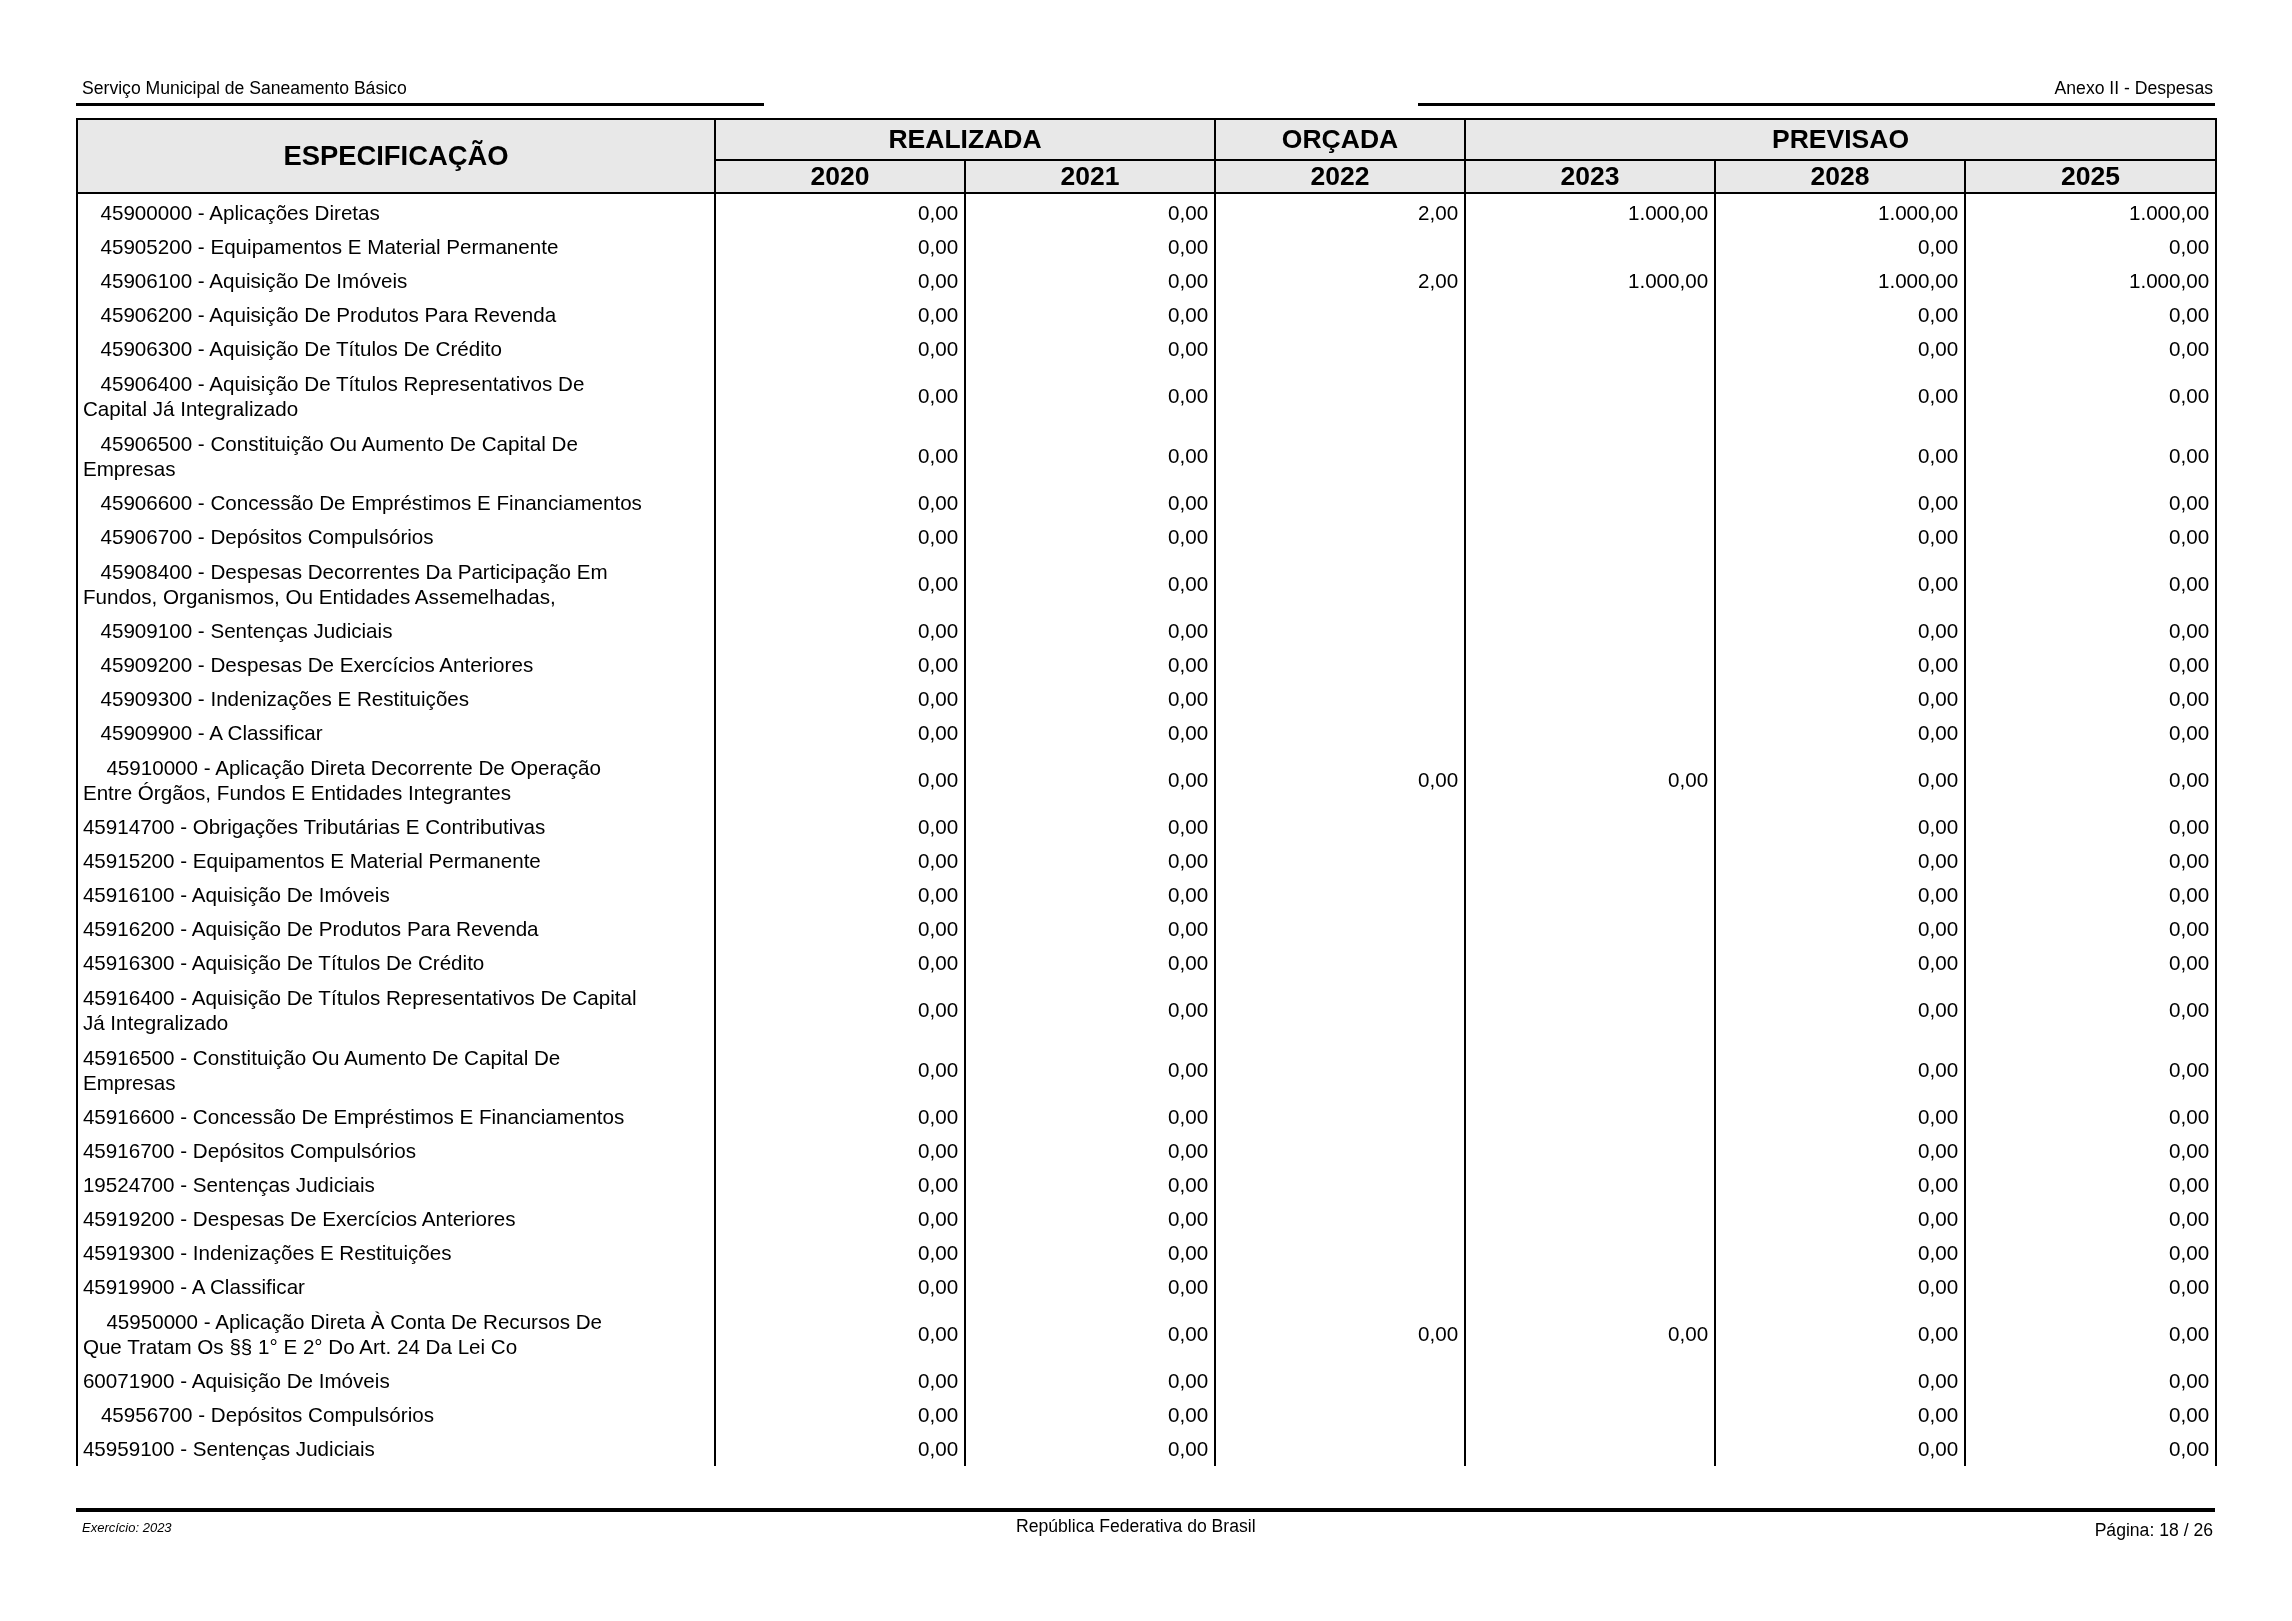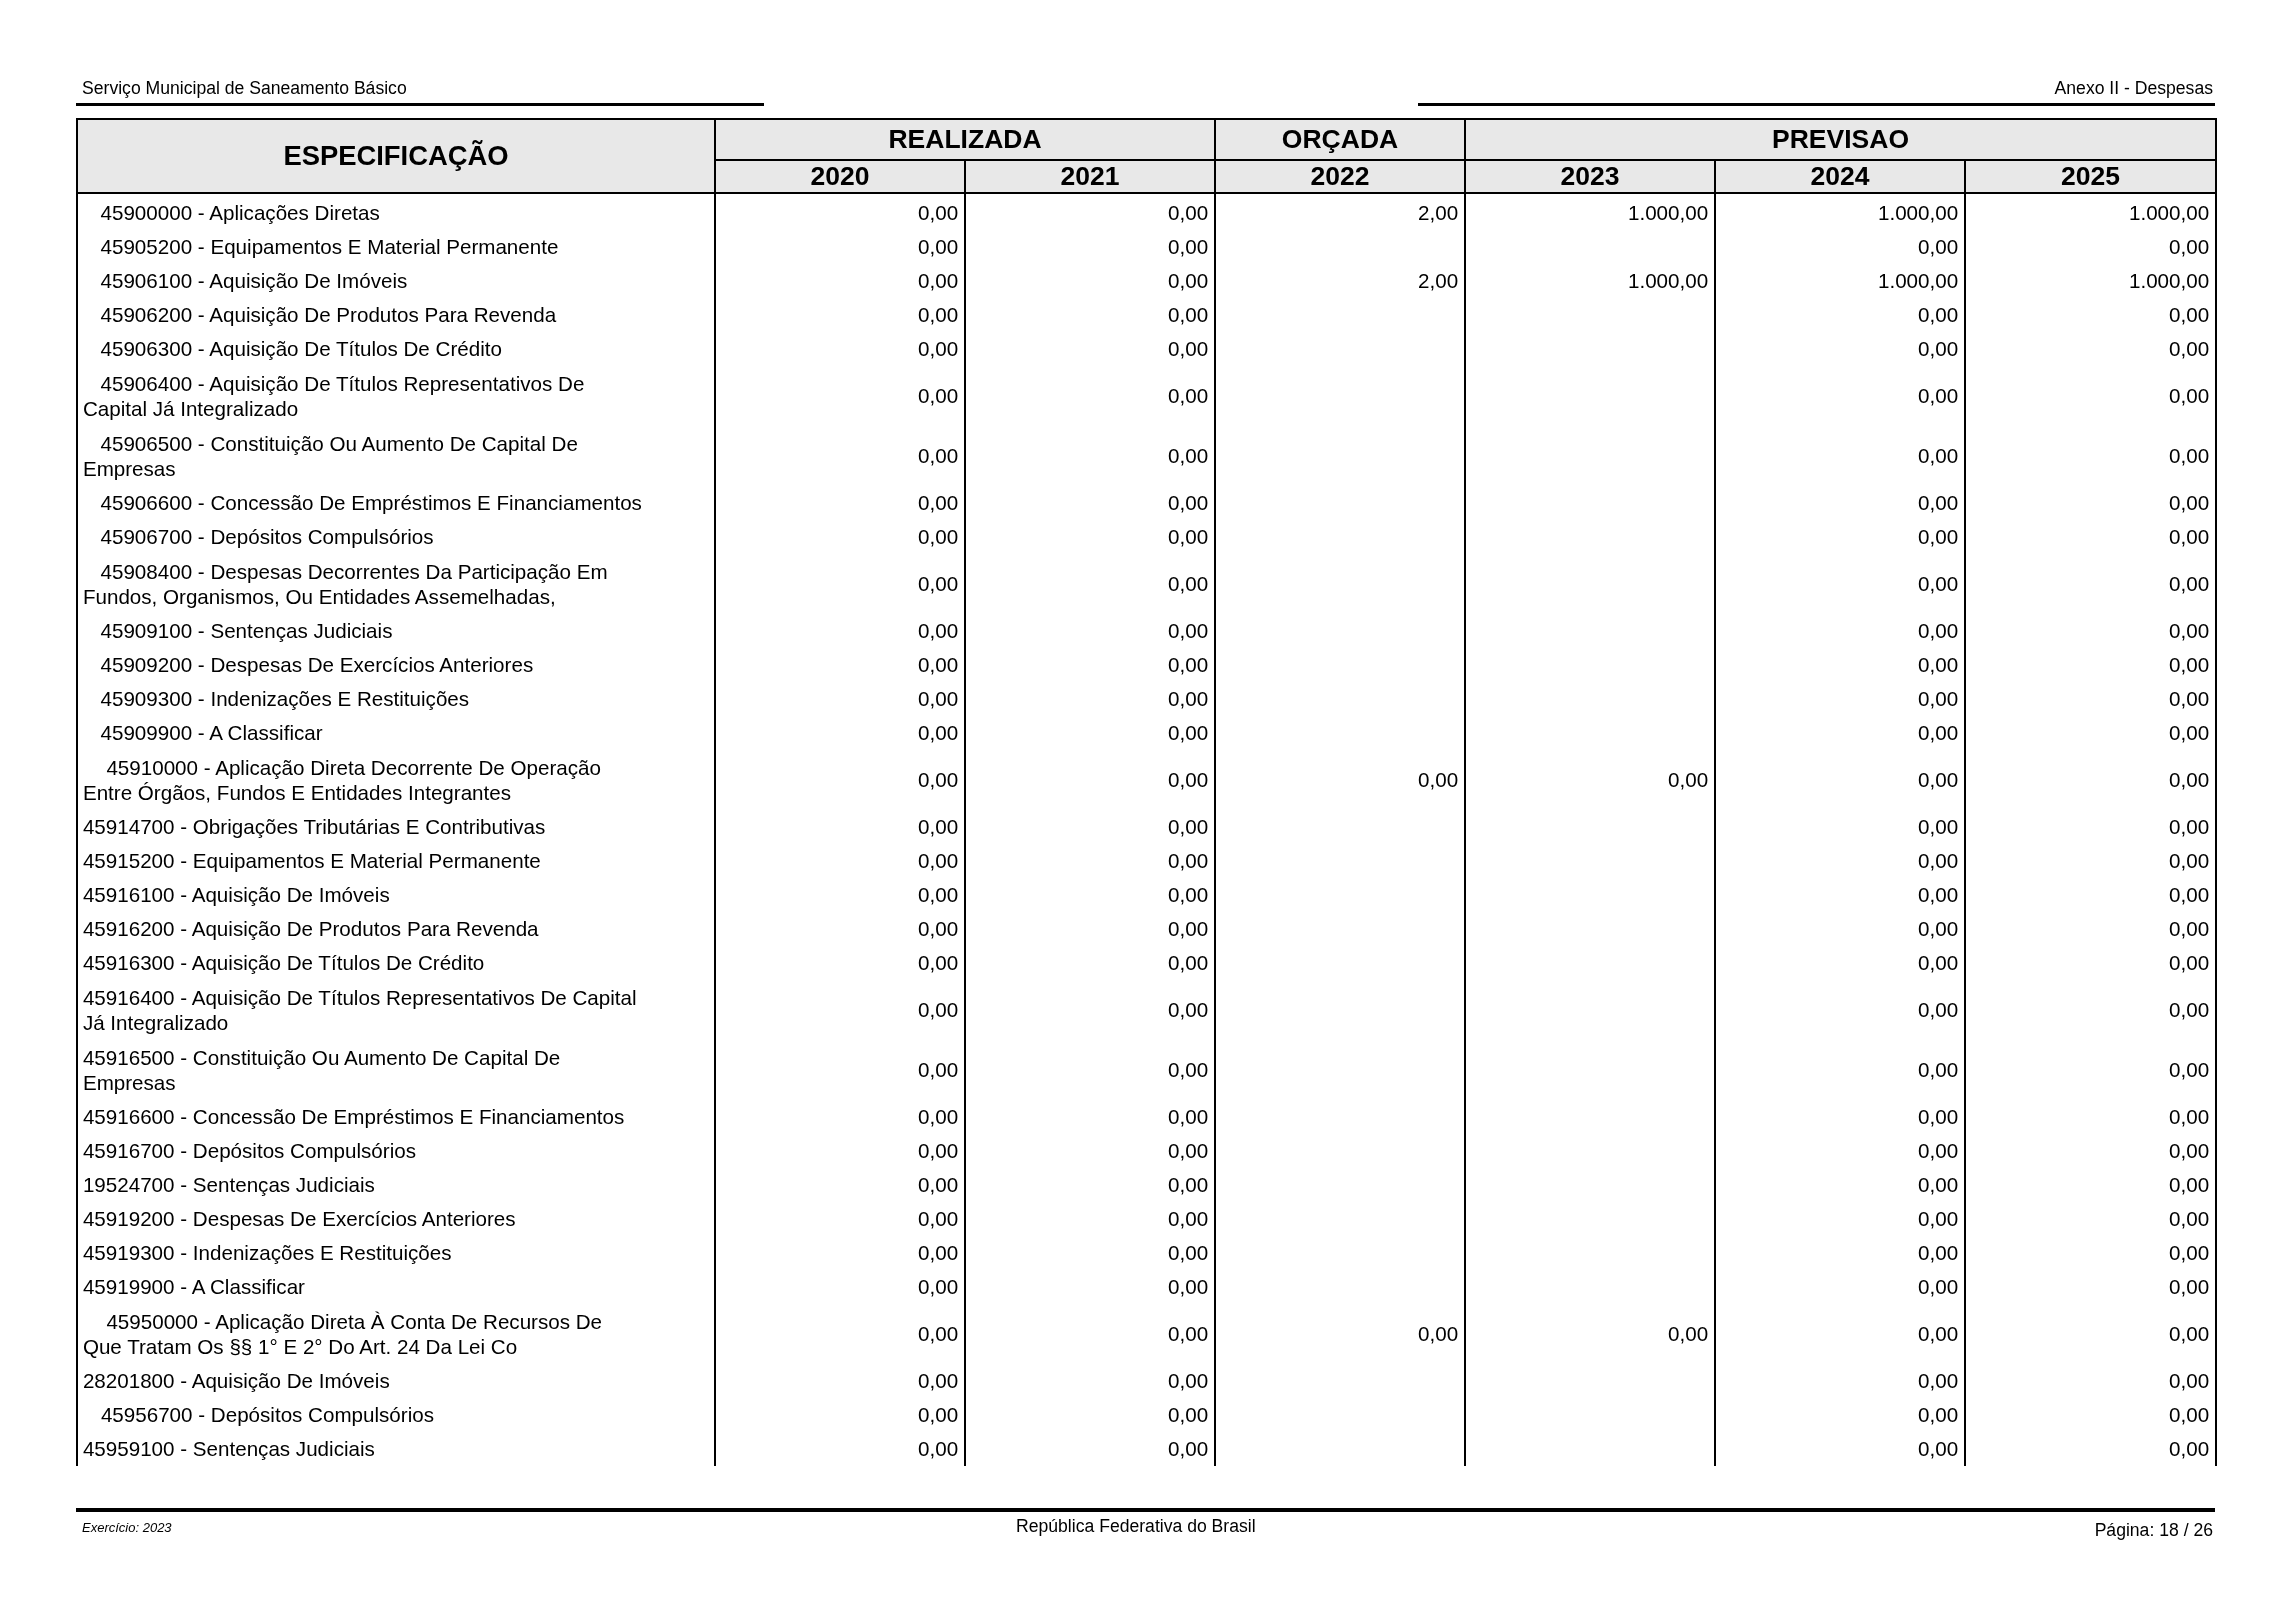--- a/index.html
+++ b/index.html
@@ -60,21 +60,21 @@
       <th rowspan="2" class="spec-head">ESPECIFICAÇÃO</th>
       <th colspan="2">REALIZADA</th>
       <th colspan="1">ORÇADA</th>
       <th colspan="3">PREVISAO</th>
     </tr>
     <tr class="h2">
       <th>2020</th>
       <th>2021</th>
       <th>2022</th>
       <th>2023</th>
-      <th>2024</th>
+      <th>2028</th>
       <th>2025</th>
     </tr>
   </thead>
   <tbody id="table-body">
       <tr class="single">
         <td class="spec">
           <span class="lbl" style="padding-left: 17.6px;">45900000 - Aplicações Diretas</span>
         </td>
         <td class="num">0,00</td>
         <td class="num">0,00</td>
@@ -393,21 +393,21 @@
         </td>
         <td class="num">0,00</td>
         <td class="num">0,00</td>
         <td class="num">0,00</td>
         <td class="num">0,00</td>
         <td class="num">0,00</td>
         <td class="num">0,00</td>
       </tr>
       <tr class="single">
         <td class="spec">
-          <span class="lbl" style="padding-left: 0px;">28201800 - Aquisição De Imóveis</span>
+          <span class="lbl" style="padding-left: 0px;">60071900 - Aquisição De Imóveis</span>
         </td>
         <td class="num">0,00</td>
         <td class="num">0,00</td>
         <td class="num"></td>
         <td class="num"></td>
         <td class="num">0,00</td>
         <td class="num">0,00</td>
       </tr>
       <tr class="single">
         <td class="spec">

